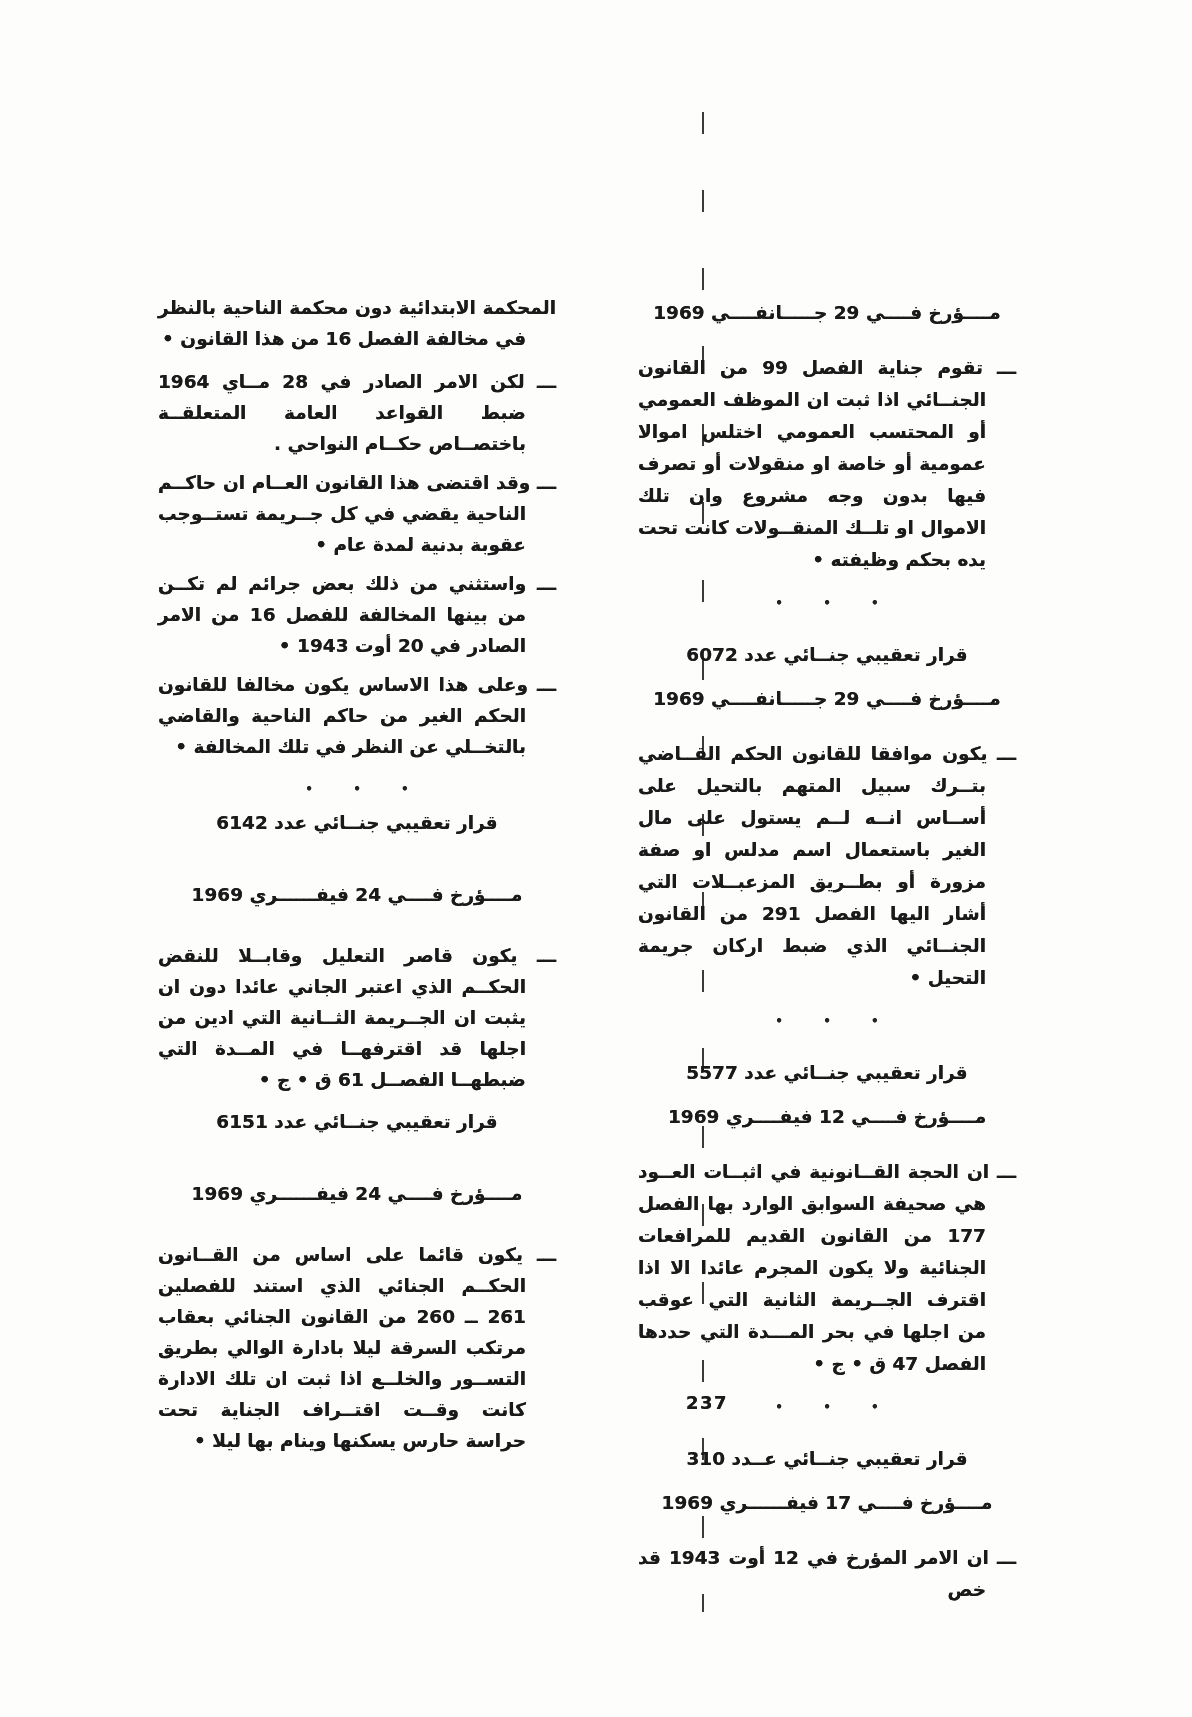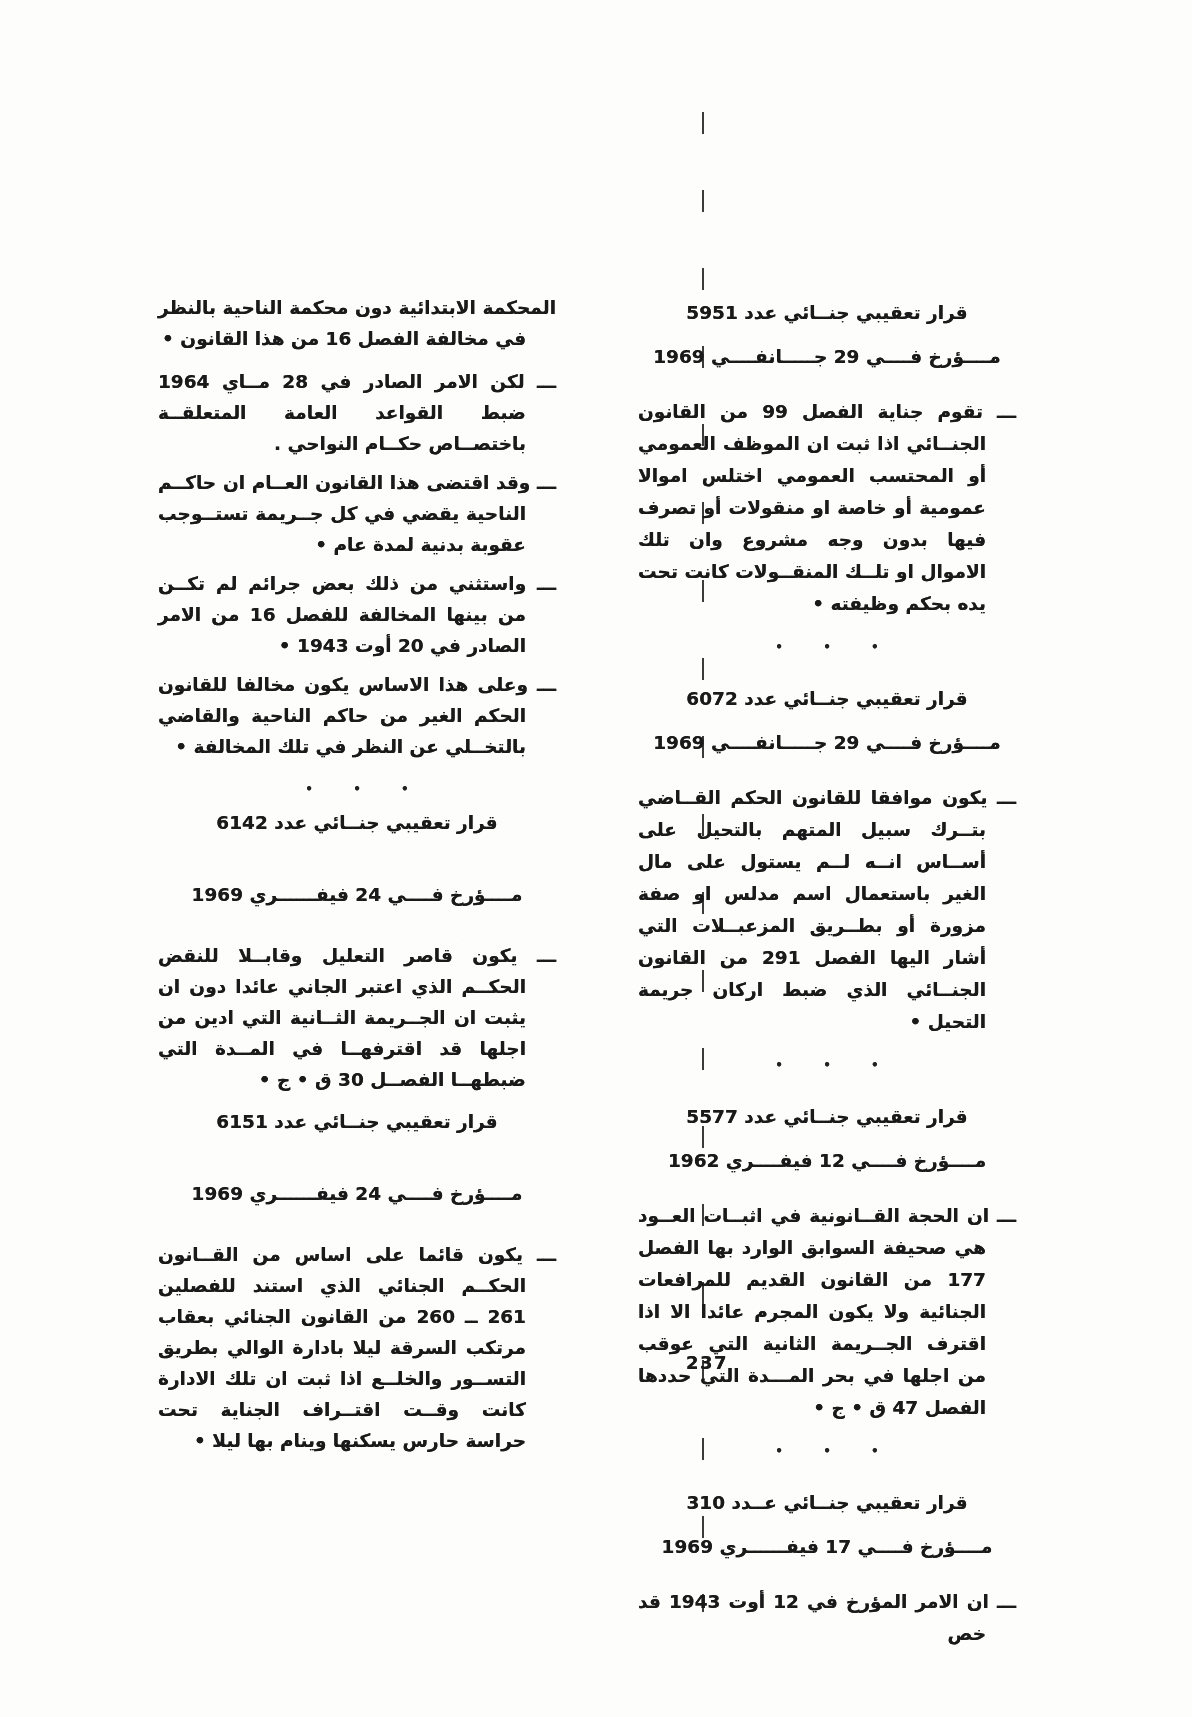--- a/index.html
+++ b/index.html
@@ -36,21 +36,21 @@
     text-align:center;margin:20px 0 8px;
     font-size:12px;letter-spacing:18px;line-height:14px;
     padding-left:18px; 
     color:#222;
   }
   .col-left .item{margin:0 0 8px;}
   .col-left .heading{margin-top:12px;}
   .col-left .date{margin:42px 0 30px;}
   .sec:first-child{margin-top:16px;}
   .page-number{
-    position:absolute;left:686px;top:1352px;
+    position:absolute;left:686px;top:1392px;
     font-size:18px;font-weight:700;letter-spacing:1.5px;
     text-shadow:0 0 .6px rgba(20,20,20,.9);
   }
 </style>
 </head>
 <body>
 
 <div class="page">
 
   <svg class="noise" width="1192" height="1717" viewBox="0 0 1192 1717" aria-hidden="true">
@@ -66,46 +66,45 @@
     <rect x="570" y="920" width="470" height="150" fill="#161616" filter="url(#sp)" opacity="0.55"></rect>
     <rect x="140" y="690" width="440" height="230" fill="#161616" filter="url(#sp)" opacity="0.5"></rect>
     <rect x="120" y="1020" width="460" height="120" fill="#161616" filter="url(#sp)" opacity="0.45"></rect>
     <rect x="1020" y="180" width="170" height="200" fill="#161616" filter="url(#sp)" opacity="0.4"></rect>
     <rect x="0" y="1540" width="320" height="177" fill="#161616" filter="url(#sp)" opacity="0.35"></rect>
   </svg>
 
   <div class="divider"></div>
 
   <section class="col col-right" lang="ar">
-      <div class="sec heading">قرار تعقيبي جنــائي عدد 5951</div>
       <div class="sec date">مــــؤرخ فــــي 29 جـــــانفــــي 1969</div>
       <div class="sec item">ـــ تقوم جناية الفصل 99 من القانون الجنــائي اذا ثبت ان الموظف العمومي أو المحتسب العمومي اختلس اموالا عمومية أو خاصة او منقولات أو تصرف فيها بدون وجه مشروع وان تلك الاموال او تلــك المنقــولات كانت تحت يده بحكم وظيفته •</div>
       <div class="sec separator">•  •  •</div>
       <div class="sec heading">قرار تعقيبي جنــائي عدد 6072</div>
       <div class="sec date">مــــؤرخ فــــي 29 جـــــانفــــي 1969</div>
       <div class="sec item">ـــ يكون موافقا للقانون الحكم القــاضي بتــرك سبيل المتهم بالتحيل على أســاس انــه لــم يستول على مال الغير باستعمال اسم مدلس او صفة مزورة أو بطــريق المزعبــلات التي أشار اليها الفصل 291 من القانون الجنــائي الذي ضبط اركان جريمة التحيل •</div>
       <div class="sec separator">•  •  •</div>
       <div class="sec heading">قرار تعقيبي جنــائي عدد 5577</div>
-      <div class="sec date">مــــؤرخ فــــي 12 فيفــــري 1962</div>
+      <div class="sec date">مــــؤرخ فــــي 12 فيفــــري 1969</div>
       <div class="sec item">ـــ ان الحجة القــانونية في اثبــات العــود هي صحيفة السوابق الوارد بها الفصل 177 من القانون القديم للمرافعات الجنائية ولا يكون المجرم عائدا الا اذا اقترف الجــريمة الثانية التي عوقب من اجلها في بحر المـــدة التي حددها الفصل 47 ق • ج •</div>
       <div class="sec separator">•  •  •</div>
       <div class="sec heading">قرار تعقيبي جنــائي عــدد 310</div>
       <div class="sec date">مــــؤرخ فــــي 17 فيفــــــري 1969</div>
       <div class="sec item">ـــ ان الامر المؤرخ في 12 أوت 1943 قد خص</div>
     </section>
 
   <section class="col col-left" lang="ar">
       <div class="sec paragraph">المحكمة الابتدائية دون محكمة الناحية بالنظر في مخالفة الفصل 16 من هذا القانون •</div>
       <div class="sec item">ـــ لكن الامر الصادر في 28 مــاي 1964 ضبط القواعد العامة المتعلقــة باختصــاص حكــام النواحي .</div>
       <div class="sec item">ـــ وقد اقتضى هذا القانون العــام ان حاكــم الناحية يقضي في كل جــريمة تستــوجب عقوبة بدنية لمدة عام •</div>
       <div class="sec item">ـــ واستثني من ذلك بعض جرائم لم تكــن من بينها المخالفة للفصل 16 من الامر الصادر في 20 أوت 1943 •</div>
       <div class="sec item">ـــ وعلى هذا الاساس يكون مخالفا للقانون الحكم الغير من حاكم الناحية والقاضي بالتخــلي عن النظر في تلك المخالفة •</div>
       <div class="sec separator">•  •  •</div>
       <div class="sec heading">قرار تعقيبي جنــائي عدد 6142</div>
       <div class="sec date">مــــؤرخ فــــي 24 فيفــــــري 1969</div>
-      <div class="sec item">ـــ يكون قاصر التعليل وقابــلا للنقض الحكــم الذي اعتبر الجاني عائدا دون ان يثبت ان الجــريمة الثــانية التي ادين من اجلها قد اقترفهــا في المــدة التي ضبطهــا الفصــل 30 ق • ج •</div>
+      <div class="sec item">ـــ يكون قاصر التعليل وقابــلا للنقض الحكــم الذي اعتبر الجاني عائدا دون ان يثبت ان الجــريمة الثــانية التي ادين من اجلها قد اقترفهــا في المــدة التي ضبطهــا الفصــل 61 ق • ج •</div>
       <div class="sec heading">قرار تعقيبي جنــائي عدد 6151</div>
       <div class="sec date">مــــؤرخ فــــي 24 فيفــــــري 1969</div>
       <div class="sec item">ـــ يكون قائما على اساس من القــانون الحكــم الجنائي الذي استند للفصلين 261 ــ 260 من القانون الجنائي بعقاب مرتكب السرقة ليلا بادارة الوالي بطريق التســور والخلــع اذا ثبت ان تلك الادارة كانت وقــت اقتــراف الجناية تحت حراسة حارس يسكنها وينام بها ليلا •</div>
     </section>
 
   <div class="page-number">237</div>
 </div>
 
 </body></html>

